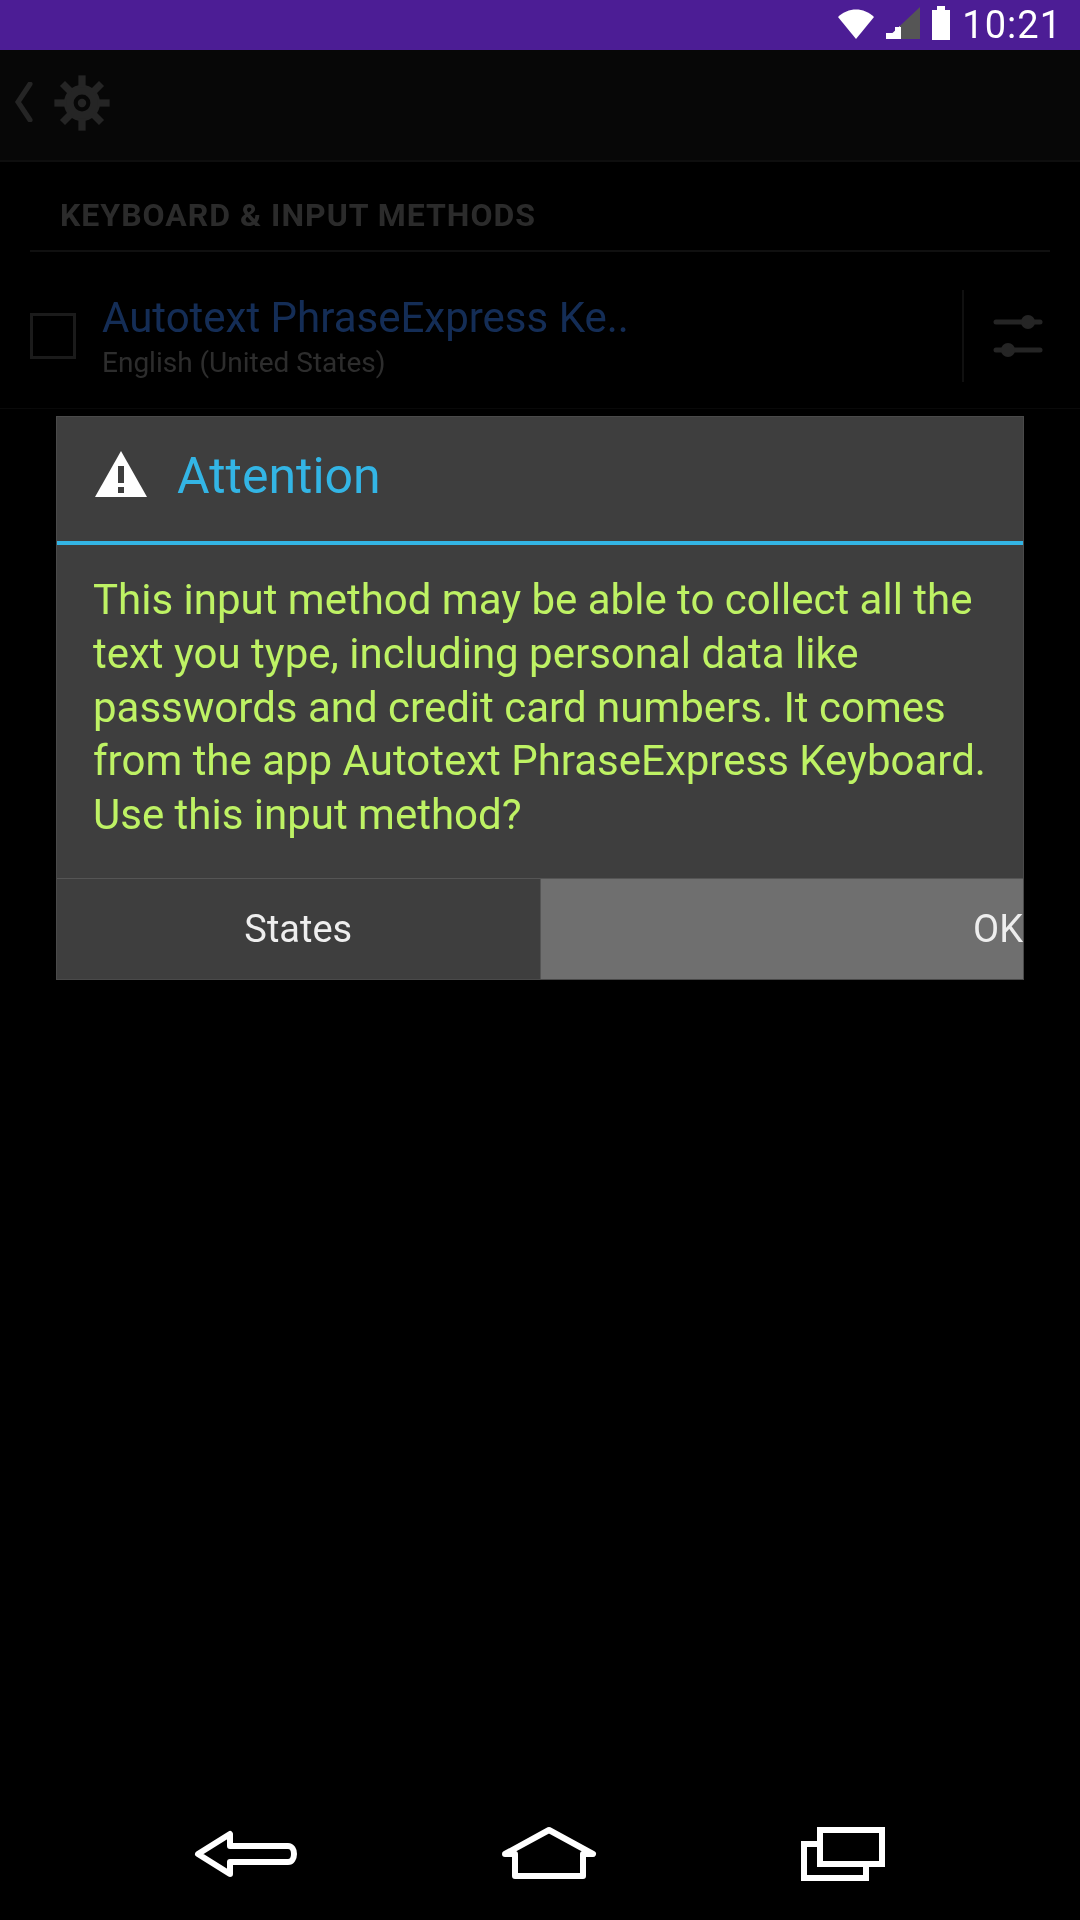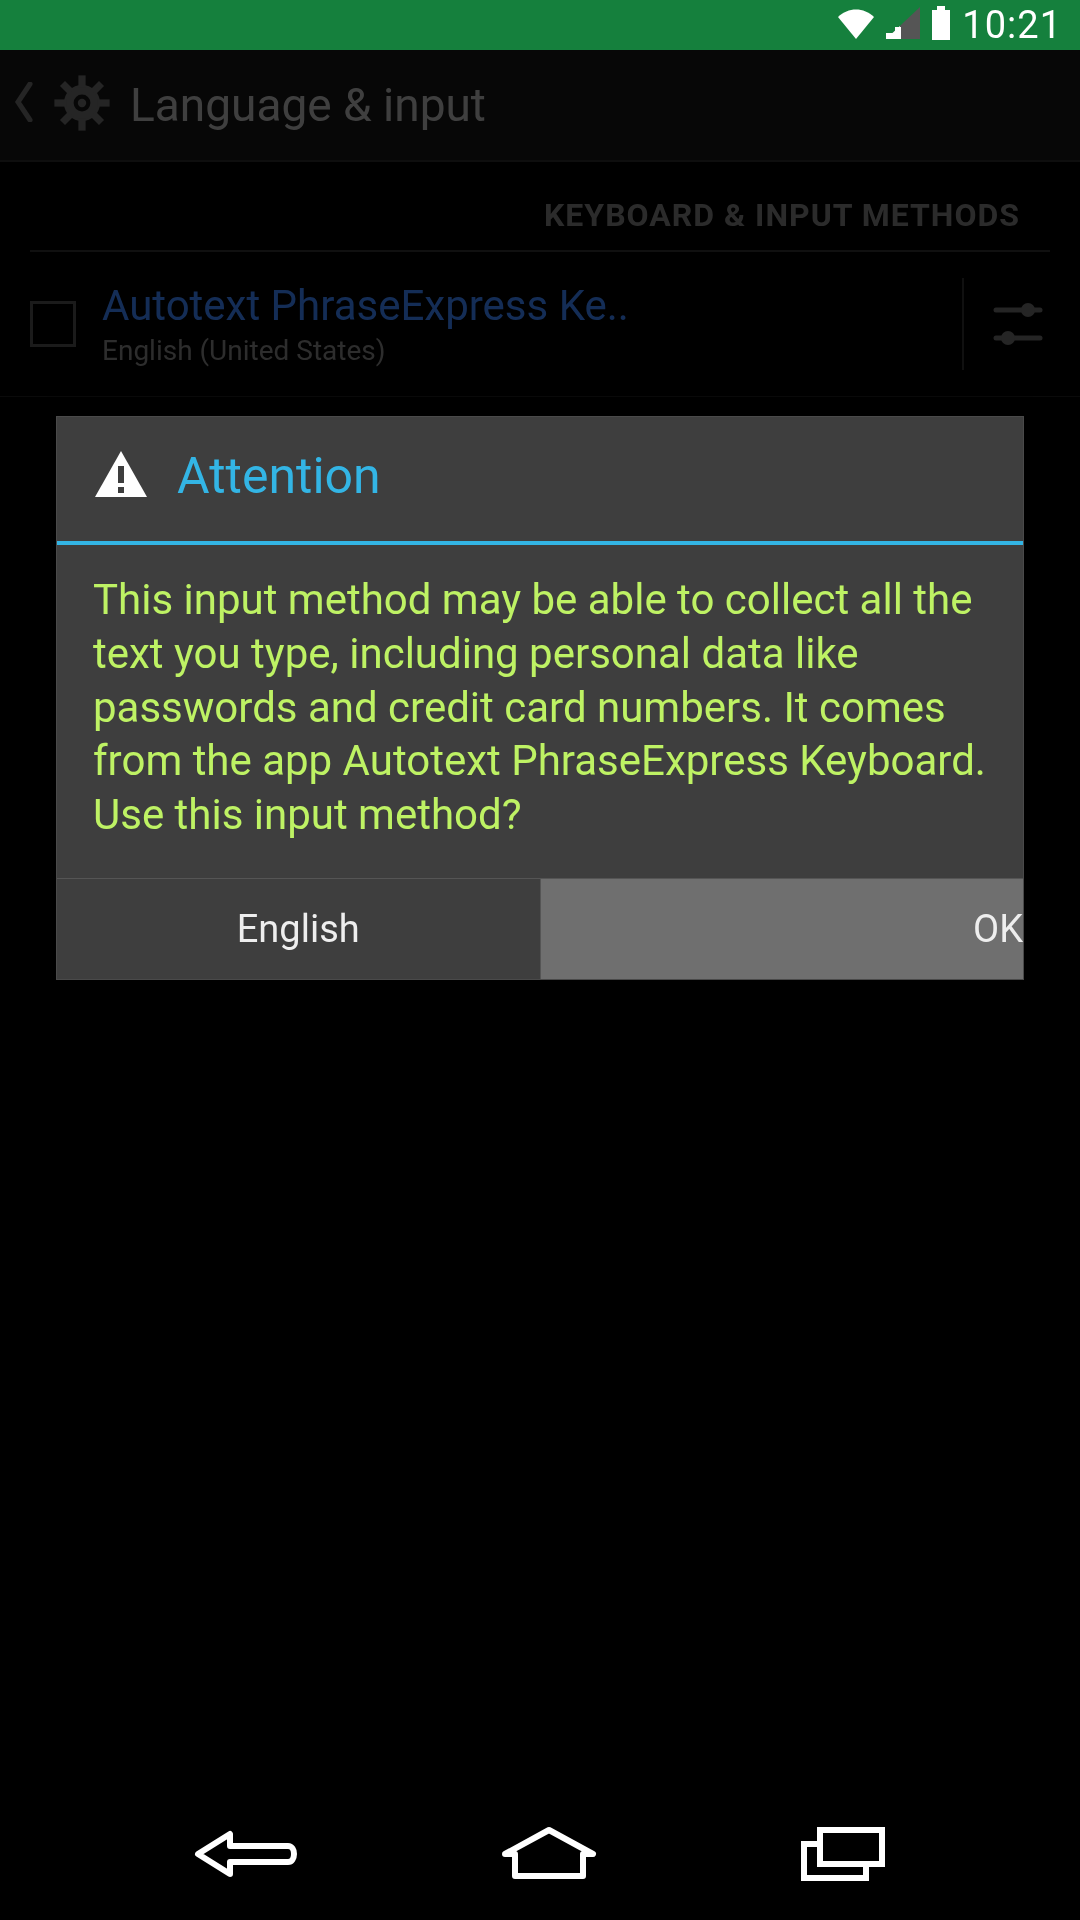--- a/index.html
+++ b/index.html
@@ -12,21 +12,21 @@
     height: 1920px;
     background: #000;
     font-family: Roboto, "Helvetica Neue", Arial, sans-serif;
     overflow: hidden;
     position: relative;
   }
 
   
   .status-bar {
     height: 50px;
-    background: #15803d;
+    background: #4c1d95;
     display: flex;
     justify-content: flex-end;
     align-items: center;
     padding: 0 18px;
     gap: 10px;
     color: #fff;
   }
   .status-time {
     font-size: 38px;
     font-weight: 400;
@@ -72,22 +72,21 @@
     font-weight: 400;
   }
 
   .section-header {
     color: #7c7c7c;
     font-size: 32px;
     font-weight: 700;
     letter-spacing: 1px;
     padding: 34px 30px 16px 30px;
     border-bottom: 2px solid #2e2e2e;
-    margin: 0 30px 0 30px;
-    text-align: right;
+    margin: 0 30px 12px 30px;
   }
   .section-header-wrap { margin: 0; }
 
   .pref-row {
     display: flex;
     align-items: center;
     padding: 26px 30px 26px 30px;
     border-bottom: 1px solid #1e1e1e;
   }
   .checkbox-box {
@@ -233,21 +232,20 @@
           <rect x="76" y="44" width="20" height="12"></rect>
           <rect x="44" y="4" width="12" height="20" transform="rotate(45 50 50)"></rect>
           <rect x="44" y="76" width="12" height="20" transform="rotate(45 50 50)"></rect>
           <rect x="4" y="44" width="20" height="12" transform="rotate(45 50 50)"></rect>
           <rect x="76" y="44" width="20" height="12" transform="rotate(45 50 50)"></rect>
         </g>
         <circle cx="50" cy="50" r="14" fill="#161616"></circle>
         <circle cx="50" cy="50" r="7" fill="#6a6a6a"></circle>
       </svg>
     </span>
-    <span class="action-title">Language &amp; input</span>
   </div>
 
   <div class="section-header-wrap">
     <div class="section-header">KEYBOARD &amp; INPUT METHODS</div>
   </div>
 
   <div class="pref-row">
     <div class="checkbox-box"></div>
     <div class="pref-text">
       <div class="pref-title">Autotext PhraseExpress Ke..</div>
@@ -275,21 +273,21 @@
       <svg class="warning-triangle" viewBox="0 0 56 50">
         <path d="M28 2 L54 48 L2 48 Z" fill="#fff"></path>
         <rect x="25" y="17" width="6" height="17" fill="#3e3e3e"></rect>
         <rect x="25" y="38" width="6" height="6" fill="#3e3e3e"></rect>
       </svg>
     </span>
     <span class="dialog-title">Attention</span>
   </div>
   <div class="dialog-body">This input method may be able to collect all the text you type, including personal data like passwords and credit card numbers. It comes from the app Autotext PhraseExpress Keyboard. Use this input method?</div>
   <div class="dialog-buttons">
-    <div class="dialog-btn">English</div>
+    <div class="dialog-btn">States</div>
     <div class="dialog-btn highlight">OK</div>
   </div>
 </div>
 
 <div class="navbar">
   <span class="nav-icon">
     <svg width="110" height="60" viewBox="0 0 110 60">
       <path d="M8 30 L40 10 L40 22 L98 22 C106 22 106 38 98 38 L40 38 L40 50 Z" fill="none" stroke="#fff" stroke-width="6" stroke-linejoin="round"></path>
     </svg>
   </span>

